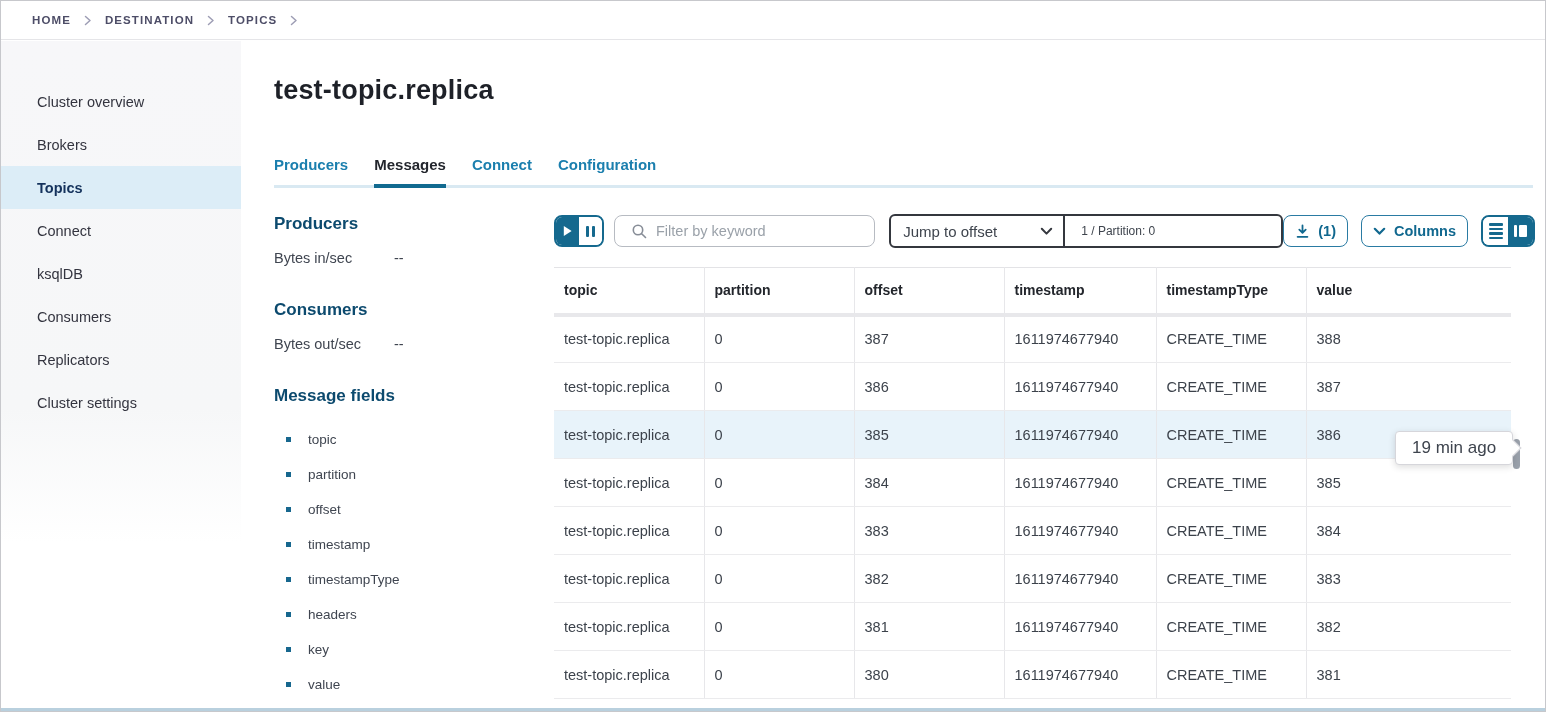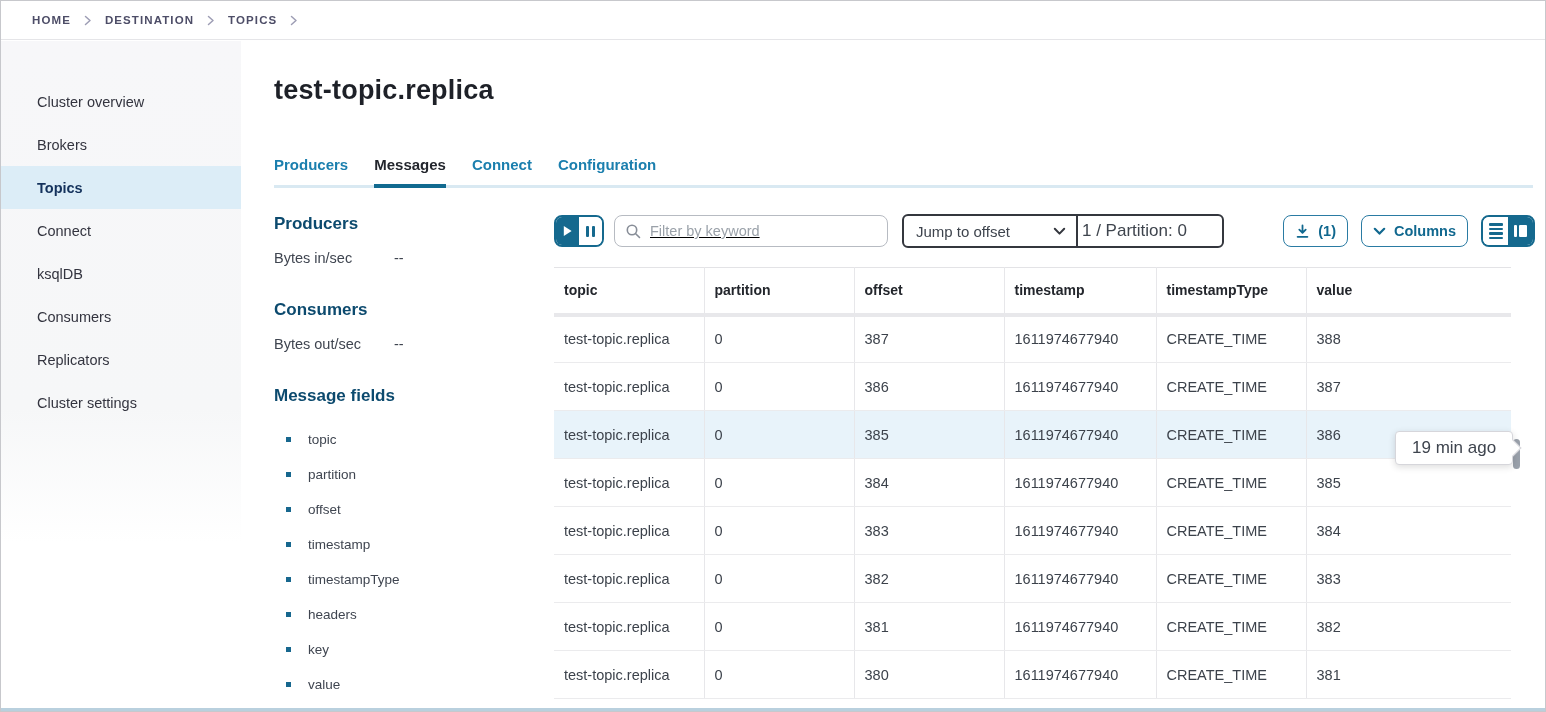--- a/index.html
+++ b/index.html
@@ -55,30 +55,30 @@
   .right{ position:absolute; left:553px; top:213px; width:981px; }
   .toolbar{ display:flex; align-items:center; height:34px; }
   .pp-group{ display:flex; height:32px; border:2px solid #15698e; border-radius:8px; overflow:hidden; background:#fff; flex:none; }
   .pp-btn{ width:23px; display:flex; align-items:center; justify-content:center; cursor:pointer; }
   .pp-play{ background:#15698e; }
   .pp-pause{ background:#fff; }
   .pause-bars{ display:flex; gap:3px; }
   .pause-bars span{ display:block; width:3px; height:11px; background:#15698e; border-radius:1px; }
 
   .filter{ margin-left:10px; width:274px; height:32px; border:1px solid #b7bbc2; border-radius:8px;
-    display:flex; align-items:center; padding:0 10px; background:#fff;text-decoration:underline; }
+    display:flex; align-items:center; padding:0 16px; background:#fff; }
   .filter input{ border:none; outline:none; flex:1; font-size:14.5px; margin-left:8px; color:#3e444d;
     font-family:"Liberation Sans", sans-serif; background:transparent; }
   .filter input::placeholder{ color:#9aa1a9; }
 
   .jump-wrap{ margin-left:14px; display:flex; height:34px; border:2px solid #34373e; border-radius:6px; background:#fff; }
   .jump-select{ width:174px; display:flex; align-items:center; padding:0 10px 0 12px;
     font-size:15px; color:#3e444d; cursor:pointer; border-right:2px solid #34373e; }
   .jump-select .chev{ margin-left:auto; }
-  .offset-input{ width:144px; border:none; outline:none; font-size:17px; color:#3e444d; padding:0 4px;
+  .offset-input{ width:216px; border:none; outline:none; font-size:12px; color:#3e444d; padding:0 16px;
     font-family:"Liberation Sans", sans-serif; border-radius:0 6px 6px 0; }
 
   .btn-teal{ height:32px; border:1.5px solid #2a7ba3; border-radius:8px; background:#fff; color:#11688f;
     font-weight:700; font-size:14.5px; display:flex; align-items:center; gap:8px; padding:0 11px; cursor:pointer; }
   .dl-btn{ margin-left:auto; }
   .cols-btn{ margin-left:13px; }
   .toggle{ margin-left:13px; display:flex; height:32px; border:2px solid #15698e; border-radius:8px; overflow:hidden; flex:none; }
   .toggle-seg{ width:25px; display:flex; align-items:center; justify-content:center; background:#fff; cursor:pointer; }
   .toggle-seg.active{ background:#15698e; }
   .list-icon{ display:flex; flex-direction:column; gap:2px; }

